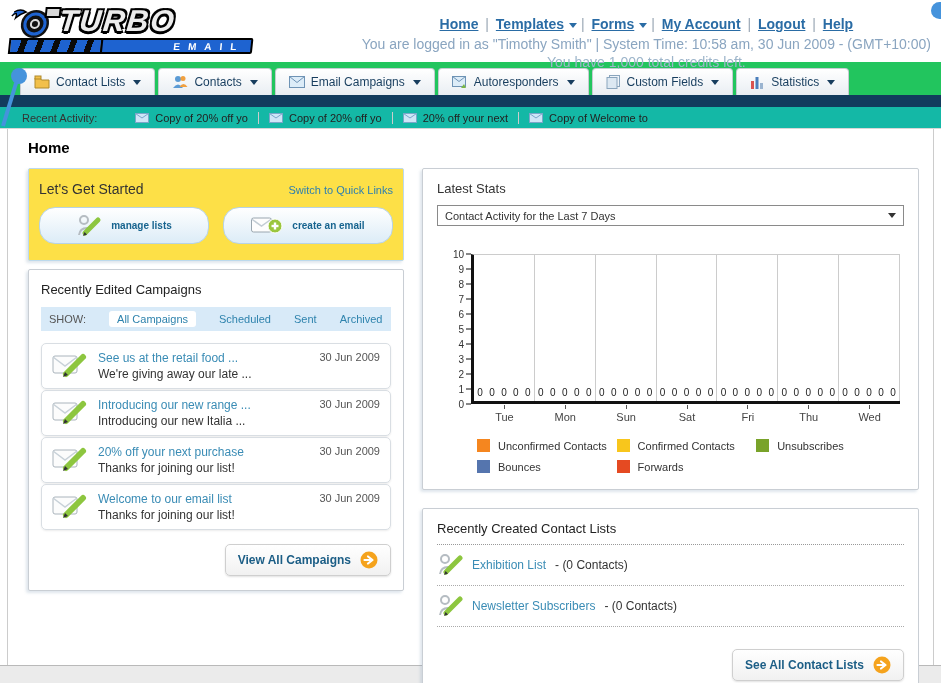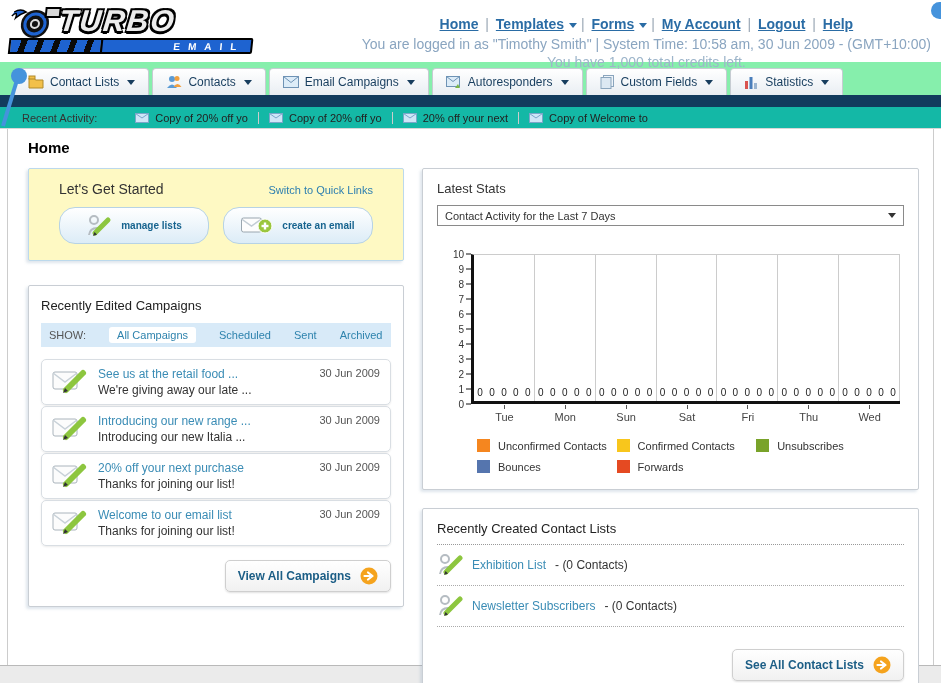--- a/index.html
+++ b/index.html
@@ -17,42 +17,42 @@
   .logo-stripes { position:absolute; left:4px; top:34px; width:94px; height:16px; border:2px solid #000;
     background:repeating-linear-gradient(105deg,#1e63d0 0 10px,#0a0a0a 10px 16px); }
   .header-right { position:absolute; right:10px; top:16px; text-align:center; font-size:14px; }
   .nav-links { color:#9aa7b5; margin-bottom:4px; }
   .nav-links a { color:#2a6ca5; font-weight:bold; text-decoration:underline; cursor:pointer; margin:0 3px; }
   .dd-arrow { display:inline-block; width:0; height:0; border-left:4px solid transparent; border-right:4px solid transparent; border-top:5px solid #2a6ca5; margin-left:2px; vertical-align:middle; }
   .status1 { color:#8aa5c0; }
   .status2 { color:#9db5ca; margin-top:2px; }
 
   
-  .tabs-row { height:33px; display:flex; align-items:flex-end; gap:3px; padding-left:14px; background:#86efac; }
+  .tabs-row { height:33px; display:flex; align-items:flex-end; gap:3px; padding-left:20px; background:#22c55e; }
   .tab { display:flex; align-items:center; gap:6px; height:27px; padding:0 13px; border:1px solid #c6ccd2; border-bottom:none;
     border-radius:4px 4px 0 0; background:linear-gradient(#ffffff,#e9eef3); font-size:12px; color:#173d5e; cursor:pointer; white-space:nowrap; }
   .tab .dd-arrow { border-top-color:#173d5e; }
   .navy-bar { height:12px; background:#123b5d; }
 
   
   .activity-row { height:22px; display:flex; align-items:center; font-size:11px; color:#333; padding-left:22px; border-bottom:1px solid #d7d7d7; background:#14b8a6; }
   .activity-label { margin-right:28px; }
   .activity-item { display:flex; align-items:center; gap:6px; padding:0 10px; border-right:1px solid #ccc; color:#222; cursor:pointer; }
   .activity-item:last-child { border-right:none; }
 
   
   .content { height:536px; border-left:1px solid #ccc; border-right:1px solid #ccc; margin:0 7px; padding:6px 14px 0 20px; background:#fff; }
   .page-title { font-size:15px; font-weight:bold; color:#000; margin:4px 0 12px; }
   .columns { display:flex; gap:18px; }
   .left-col { width:376px; flex:none; }
   .right-col { flex:1; }
   .panel { background:#fff; border:1px solid #c9ced4; border-radius:2px; box-shadow:-2px 2px 3px rgba(140,165,190,.28); }
 
   
-  .get-started { background:#fef9c3; border-color:#bcd9ec; padding:12px 30px 16px; margin-bottom:24px; }
+  .get-started { background:#fde047; border-color:#bcd9ec; padding:12px 10px 16px; margin-bottom:8px; }
   .gs-head { display:flex; justify-content:space-between; align-items:baseline; margin-bottom:10px; }
   .gs-title { font-size:14px; color:#333; }
   .gs-switch { font-size:11px; color:#2d7fb0; cursor:pointer;text-align:center; }
   .gs-buttons { display:flex; gap:14px; }
   .gs-btn { flex:1; height:37px; border:1px solid #b7d3e5; border-radius:16px; background:linear-gradient(#ffffff,#dcecf7);
     display:flex; align-items:center; justify-content:center; gap:9px; font-size:10px; font-weight:bold; color:#17648f; cursor:pointer; }
 
   
   .campaigns { padding:12px 12px 14px; }
   .camp-title { font-size:13px; color:#222; margin-bottom:10px; }

